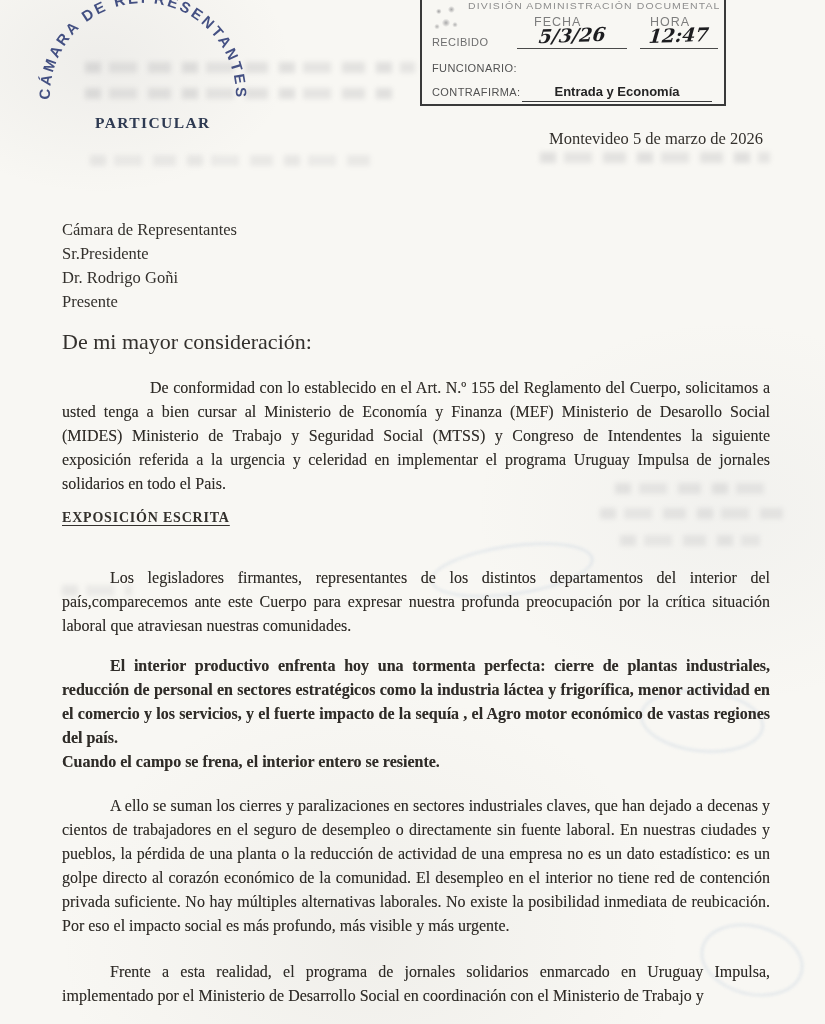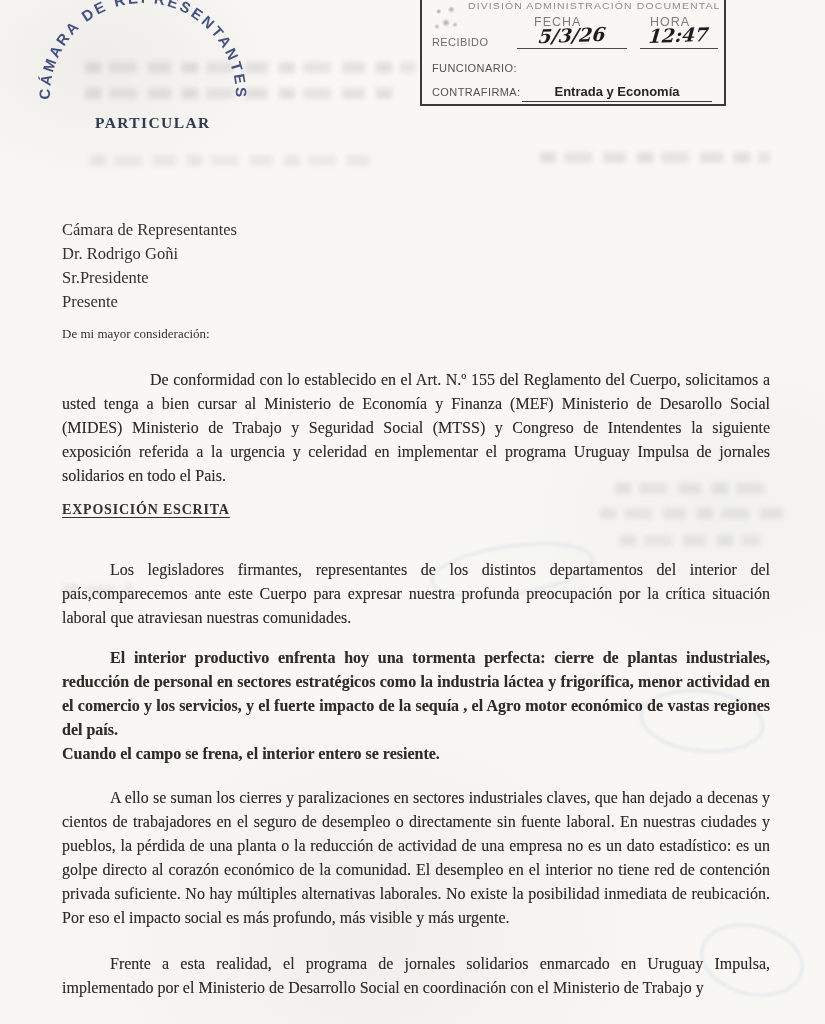--- a/index.html
+++ b/index.html
@@ -78,21 +78,21 @@
     content:""; position:absolute; left:-48px; right:-40px; top:55%;
     border-top:1.8px solid #3a3a3a;
   }
   .contra-val { position:absolute; left:100px; top:84px; width:190px; text-align:center;
                 font-weight:bold; font-size:13px; color:#242424;
                 border-bottom:1.8px solid #3a3a3a; padding-bottom:2px; }
   
   .dateline { position:absolute; left:0; right:62px; top:129px; text-align:right; font-size:16.5px; }
   .content { position:absolute; left:62px; top:218px; width:708px; }
   .recipient div { font-size:16.5px; line-height:24px; }
-  .salutation { margin-top:8px; font-size:13px; line-height:24px; }
+  .salutation { margin-top:16px; font-size:22px; line-height:24px; }
   .para {
     margin:0; text-align:justify; font-size:16px; line-height:24px; color:#2f2c28;
     text-shadow:0 0 .4px rgba(70,64,58,.45);
   }
   .indent-wide { text-indent:88px; }
   .indent { text-indent:48px; }
   .mt-p1 { margin-top:22px; }
   .heading {
     margin-top:14px; text-align:left; font-weight:bold; font-size:14px;
     letter-spacing:.8px; text-decoration:underline; text-underline-offset:3px;
@@ -141,26 +141,27 @@
       <span class="hand" style="display:inline-block;">5/3/26</span>
     </div>
     <div class="hora-val">
       <span class="hand" style="display:inline-block;">12:47</span>
     </div>
     <div class="row-label funcionario-lbl">FUNCIONARIO:</div>
     <div class="row-label contrafirma-lbl">CONTRAFIRMA:</div>
     <div class="contra-val">Entrada y Economía</div>
   </div>
 
+  <div class="dateline">Montevideo 5 de marzo de 2026</div>
 
   <div class="content">
     <div class="recipient">
       <div>Cámara de Representantes</div>
+      <div>Sr.Presidente</div>
       <div>Dr. Rodrigo Goñi</div>
-      <div>Sr.Presidente</div>
       <div>Presente</div>
     </div>
 
     <div class="salutation">De mi mayor consideración:</div>
 
     <p class="para indent-wide mt-p1">De conformidad con lo establecido en el Art. N.º 155 del Reglamento del Cuerpo, solicitamos a usted tenga a bien cursar al Ministerio de Economía y Finanza (MEF) Ministerio de Desarollo Social (MIDES) Ministerio de Trabajo y Seguridad Social (MTSS) y Congreso de Intendentes la siguiente exposición referida a la urgencia y celeridad en implementar el programa Uruguay Impulsa de jornales solidarios en todo el Pais.</p>
 
     <div class="heading">EXPOSICIÓN ESCRITA</div>
 
     <p class="para indent mt-p2">Los legisladores firmantes, representantes de los distintos departamentos del interior del país,comparecemos ante este Cuerpo para expresar nuestra profunda preocupación por la crítica situación laboral que atraviesan nuestras comunidades.</p>

